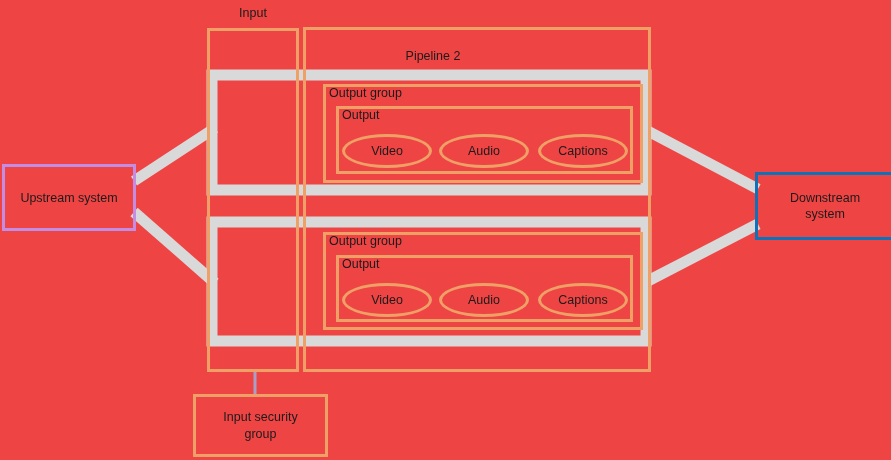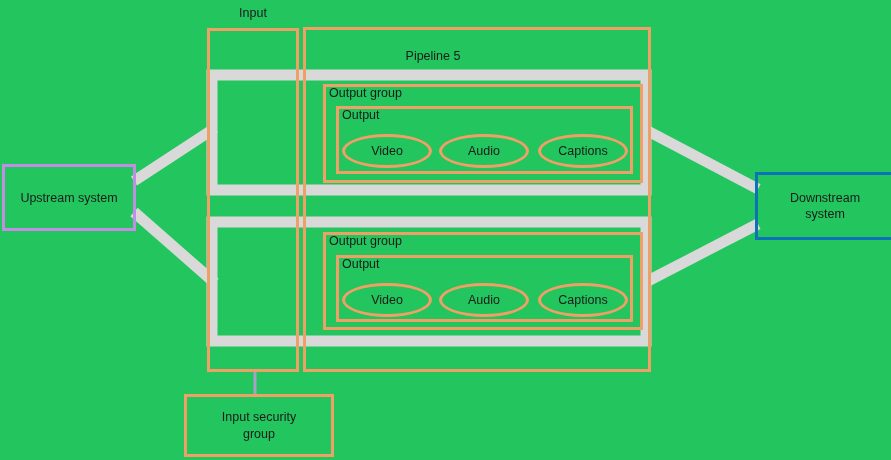--- a/index.html
+++ b/index.html
@@ -9,21 +9,21 @@
     --flow-gray: #d9d9d9;
     --connector-purple: #aa9fc6;
     --text-color: #1b1b1b;
   }
   * { margin: 0; padding: 0; box-sizing: border-box; }
   html, body { background: #ffffff; }
   .canvas {
     position: relative;
     width: 891px;
     height: 460px;
-    background: #22c55e;
+    background: #ef4444;
     font-family: "Liberation Sans", sans-serif;
     font-size: 12.5px;
     color: var(--text-color);
     overflow: hidden;
   }
   .underlay {
     position: absolute;
     left: 0; top: 0;
   }
   .flow { stroke: var(--flow-gray); stroke-width: 11; fill: none; }
@@ -62,21 +62,21 @@
 
   
   #input-box        { left: 207px; top: 28px;  width: 92px;  height: 344px; }
   #channel-box      { left: 303px; top: 27px;  width: 348px; height: 345px; }
   #output-group-0   { left: 323px; top: 84px;  width: 320px; height: 99px; }
   #output-0         { left: 336px; top: 106px; width: 297px; height: 68px; }
   #output-group-1   { left: 323px; top: 232px; width: 320px; height: 98px; }
   #output-1         { left: 336px; top: 255px; width: 297px; height: 67px; }
   #upstream-box     { left: 2px;   top: 164px; width: 134px; height: 67px; }
   #downstream-box   { left: 755px; top: 172px; width: 140px; height: 68px; }
-  #security-box     { left: 184px; top: 394px; width: 150px; height: 63px; }
+  #security-box     { left: 193px; top: 394px; width: 135px; height: 63px; }
 
   .ellipse { width: 90px; height: 34px; }
   #ellipse-video-0    { left: 342px; top: 134px; }
   #ellipse-audio-0    { left: 439px; top: 134px; }
   #ellipse-captions-0 { left: 538px; top: 134px; }
   #ellipse-video-1    { left: 342px; top: 283px; }
   #ellipse-audio-1    { left: 439px; top: 283px; }
   #ellipse-captions-1 { left: 538px; top: 283px; }
 
   #label-input        { left: 207px; top: 6px;  width: 92px; }
@@ -101,21 +101,21 @@
     <line class="flow" x1="644" y1="129" x2="758" y2="189"></line>
     <line class="flow" x1="644" y1="283" x2="758" y2="224"></line>
     <line class="connector" x1="255" y1="370" x2="255" y2="396"></line>
   </svg>
 
   <div class="label center" id="label-input">Input</div>
 
   <div class="box" id="input-box"></div>
   <div class="box" id="channel-box"></div>
 
-  <div class="label center" id="label-pipeline-0">Pipeline 5</div>
+  <div class="label center" id="label-pipeline-0">Pipeline 2</div>
 
   <div class="box" id="output-group-0"></div>
   <div class="label" id="label-output-group-0">Output group</div>
   <div class="box" id="output-0"></div>
   <div class="label" id="label-output-0">Output</div>
   <div class="ellipse" id="ellipse-video-0">
     <span>Video</span>
   </div>
   <div class="ellipse" id="ellipse-audio-0">
     <span>Audio</span>

